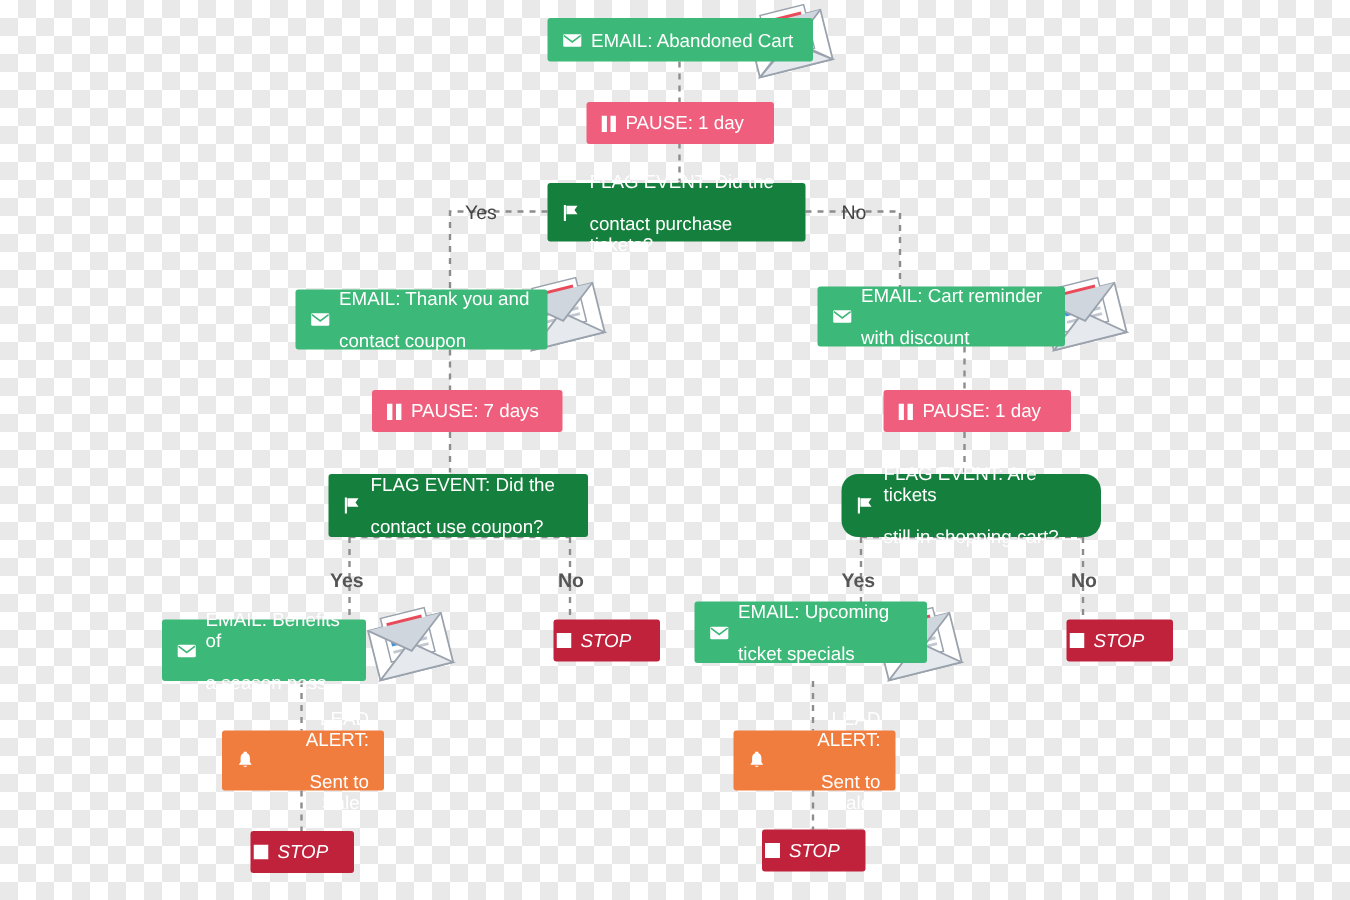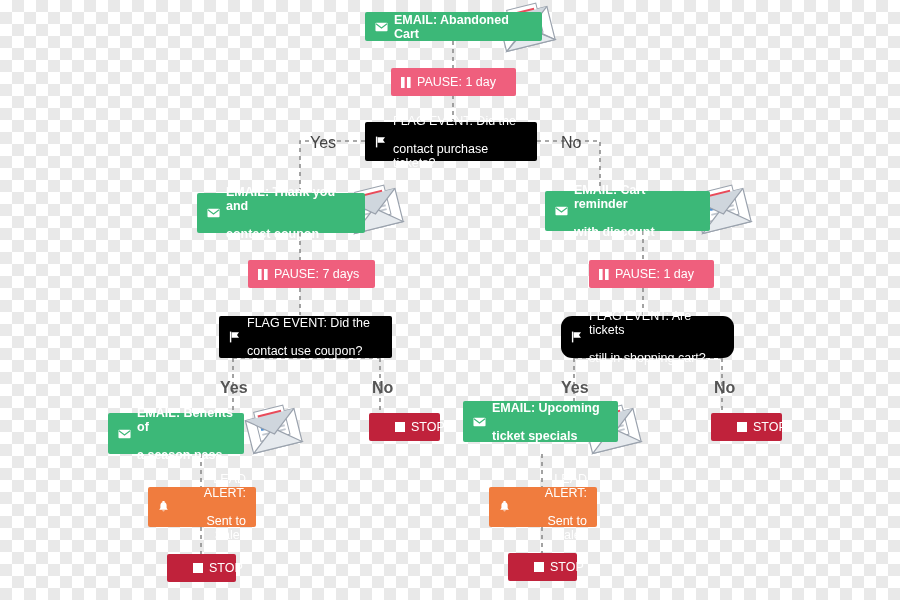--- a/index.html
+++ b/index.html
@@ -13,32 +13,32 @@
   .node{
     position:absolute;box-sizing:border-box;color:#fff;
     display:flex;align-items:center;
     border-radius:2px;
     font-size:12.5px;line-height:14px;
   }
   .node .lbl{display:block;}
   .node .ic{
     flex:0 0 auto;margin-right:6px;display:flex;align-items:center;justify-content:center;
   }
-  .email{background:#3cb878;padding:8px 10px;font-weight:bold;}
+  .email{background:#3cb878;padding:8px 10px;}
   .pause{background:#ef5f7d;padding:8px 10px;}
-  .flag{background:#000000;padding:7px 10px;}
-  .stop{background:#c0223b;padding:8px 26px;}
+  .flag{background:#15803d;padding:7px 10px;}
+  .stop{background:#c0223b;padding:8px 2px;font-style:italic;}
   .lead{background:#f07c3e;padding:7px 10px;text-align:right;}
 
   
   .ic svg{display:block;}
 
   
   .edgelabel{
-    position:absolute;color:#555;font-size:16px;font-weight:bold;
+    position:absolute;color:#555;font-size:13px;font-weight:bold;
     font-family:"Liberation Sans",sans-serif;
   }
   .edgelabel.plain{font-weight:normal;color:#444;}
 
   
   .env{position:absolute;pointer-events:none;}
 </style>
 </head>
 <body>
 

